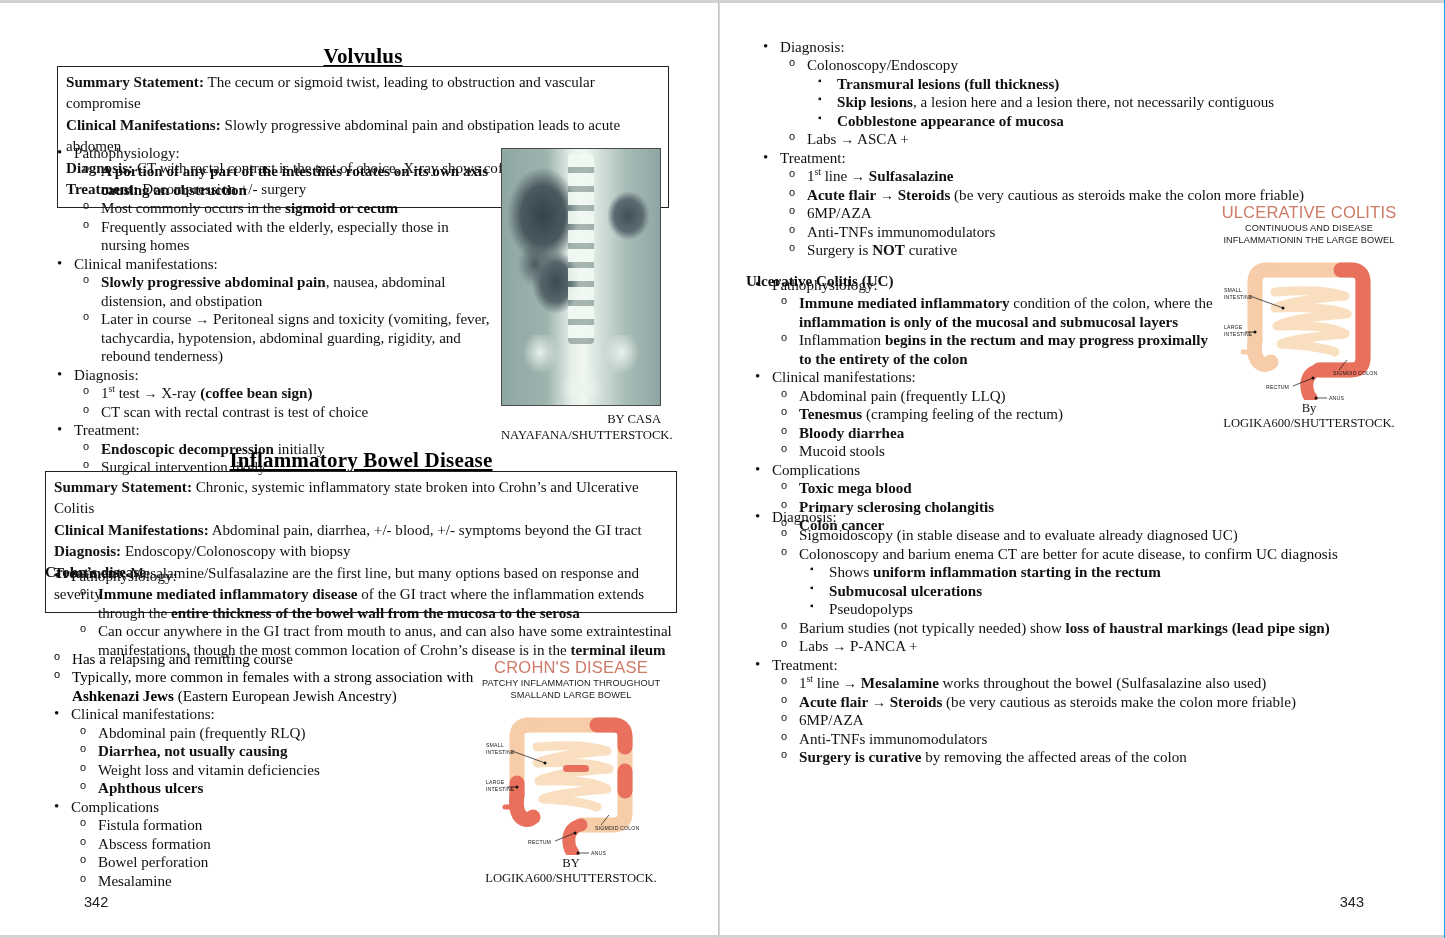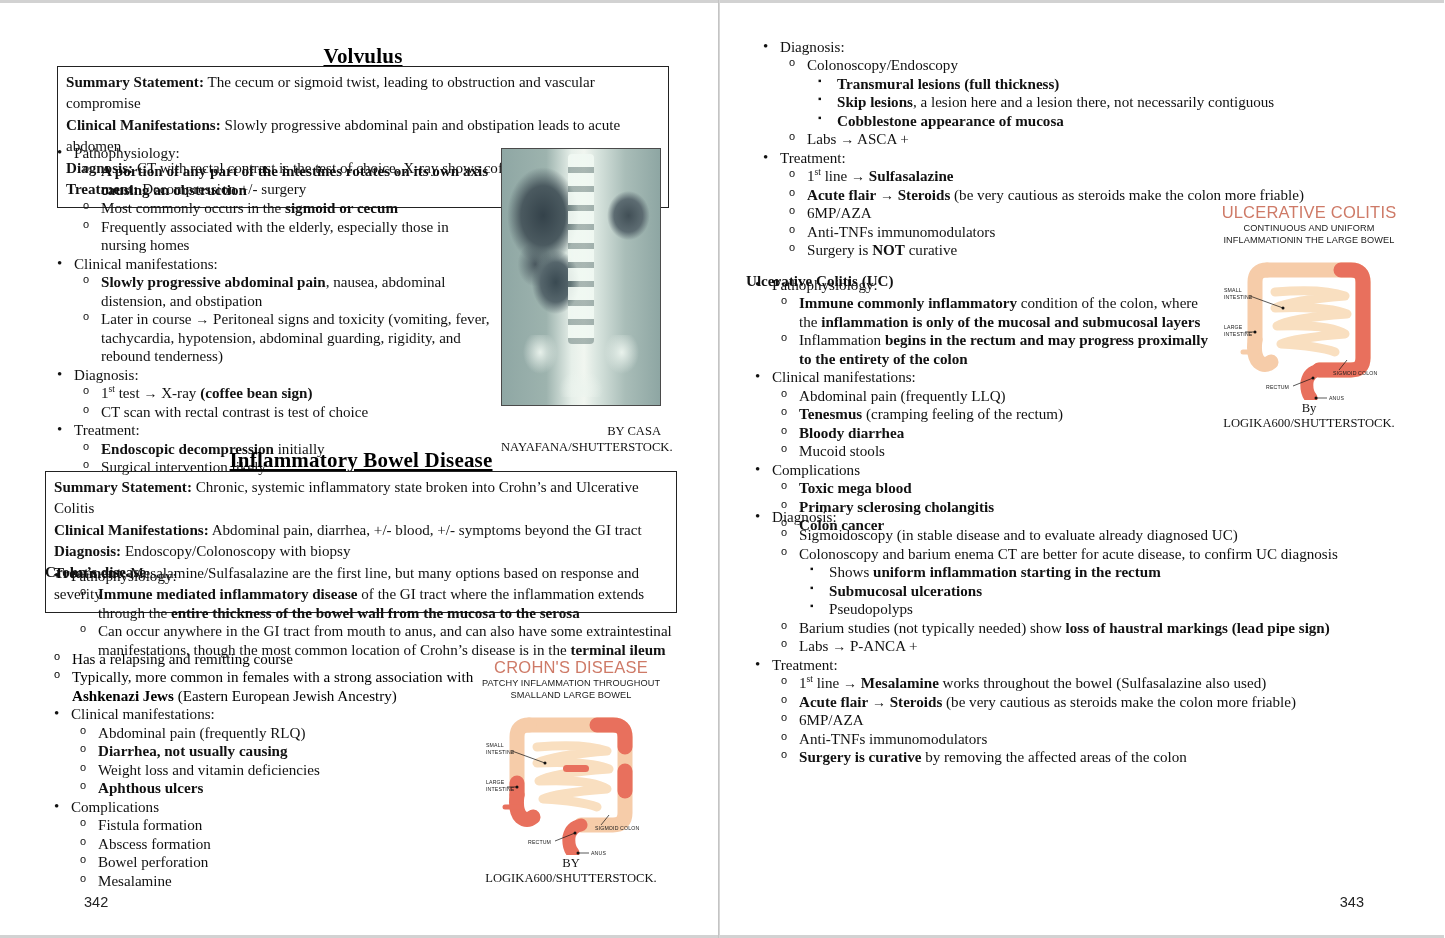--- a/index.html
+++ b/index.html
@@ -6,21 +6,21 @@
   html, body {
     margin: 0; padding: 0;
     width: 1445px; height: 938px;
     background: #d8d8d8;
     font-family: "Liberation Serif", "DejaVu Serif", serif;
     overflow: hidden;
   }
   #spread {
     position: relative;
     width: 1445px; height: 938px;
-    background: #ffffff;
+    background: #0ea5e9;
     display: flex;
   }
   .page {
     position: relative;
     background: #fff;
     height: 938px;
     overflow: hidden;
   }
   .page.left  { width: 719px; border-right: 1px solid #c4c4c4; }
   .page.right { width: 725px; border-left: 1px solid #d6d6d6; }
@@ -141,21 +141,21 @@
     position: absolute; left: 50%; bottom: 3%;
     transform: translateX(-50%);
     width: 120px; height: 62px;
     background:
       radial-gradient(ellipse 24px 30px at 16% 28%, rgba(238,246,240,.92), rgba(238,246,240,0) 72%),
       radial-gradient(ellipse 24px 30px at 84% 28%, rgba(238,246,240,.92), rgba(238,246,240,0) 72%),
       radial-gradient(ellipse 30px 26px at 50% 88%, rgba(236,244,238,.9), rgba(236,244,238,0) 74%);
   }
   .credit {
     font-size: 12.6px; line-height: 1.25; color: #111;
-    text-align: right; margin-top: 18px;
+    text-align: right; margin-top: 6px;
   }
 
   
   .bowel-fig { width: 186px; }
   .bowel-title {
     text-align: center;
     font-family: "Liberation Sans", sans-serif;
     font-size: 16.5px;
     letter-spacing: .2px;
   }
@@ -387,21 +387,21 @@
         </ul>
       </div>
 
       <div class="subhead" style="position:absolute; left:26px; top:260px;">Ulcerative Colitis (UC)</div>
 
       <div style="position:absolute; left:26px; top:276px; width:474px;">
         <ul class="lvl1">
           <li>
             <span>Pathophysiology:</span>
             <ul class="lvl2">
-              <li><b>Immune commonly inflammatory</b> condition of the colon, where the <b>inflammation is only of the mucosal and submucosal layers</b></li>
+              <li><b>Immune mediated inflammatory</b> condition of the colon, where the <b>inflammation is only of the mucosal and submucosal layers</b></li>
               <li>Inflammation <b>begins in the rectum and may progress proximally to the entirety of the colon</b></li>
             </ul>
           </li>
           <li>
             <span>Clinical manifestations:</span>
             <ul class="lvl2">
               <li><span>Abdominal pain (frequently LLQ)</span></li>
               <li><b>Tenesmus</b> (cramping feeling of the rectum)</li>
               <li><b>Bloody diarrhea</b></li>
               <li><span>Mucoid stools</span></li>
@@ -445,21 +445,21 @@
               <li><span>Anti-TNFs immunomodulators</span></li>
               <li><b>Surgery is curative</b> by removing the affected areas of the colon</li>
             </ul>
           </li>
         </ul>
       </div>
 
       <div class="fig bowel-fig" style="left:496px; top:203px;">
         <div class="bowel-title" style="color:#CE7A67;">ULCERATIVE COLITIS</div>
         <div class="bowel-sub">
-          <div>CONTINUOUS AND UNIFORM</div>
+          <div>CONTINUOUS AND DISEASE</div>
           <div>INFLAMMATIONIN THE LARGE BOWEL</div>
         </div>
         <svg class="bowel" width="172" height="152" viewBox="0 0 172 152">
           <g>
             <path d="M44 22 H128 Q140 22 140 34 V110 Q140 122 128 122 H96" fill="none" stroke="#F6CCA9" stroke-width="15" stroke-linecap="round" stroke-linejoin="round"></path>
             <path d="M44 22 Q32 22 32 34 V92" fill="none" stroke="#F6CCA9" stroke-width="15" stroke-linecap="round" stroke-linejoin="round"></path>
 
             <path d="M118 22 H128 Q140 22 140 34 V110 Q140 122 128 122 H96" fill="none" stroke="#E8705D" stroke-width="15" stroke-linecap="round" stroke-linejoin="round"></path>
           </g>
           <path d="M32 92 Q30 108 36 114 Q42 119 48 114" fill="none" stroke="#F6CCA9" stroke-width="15" stroke-linecap="round" stroke-linejoin="round"></path>

